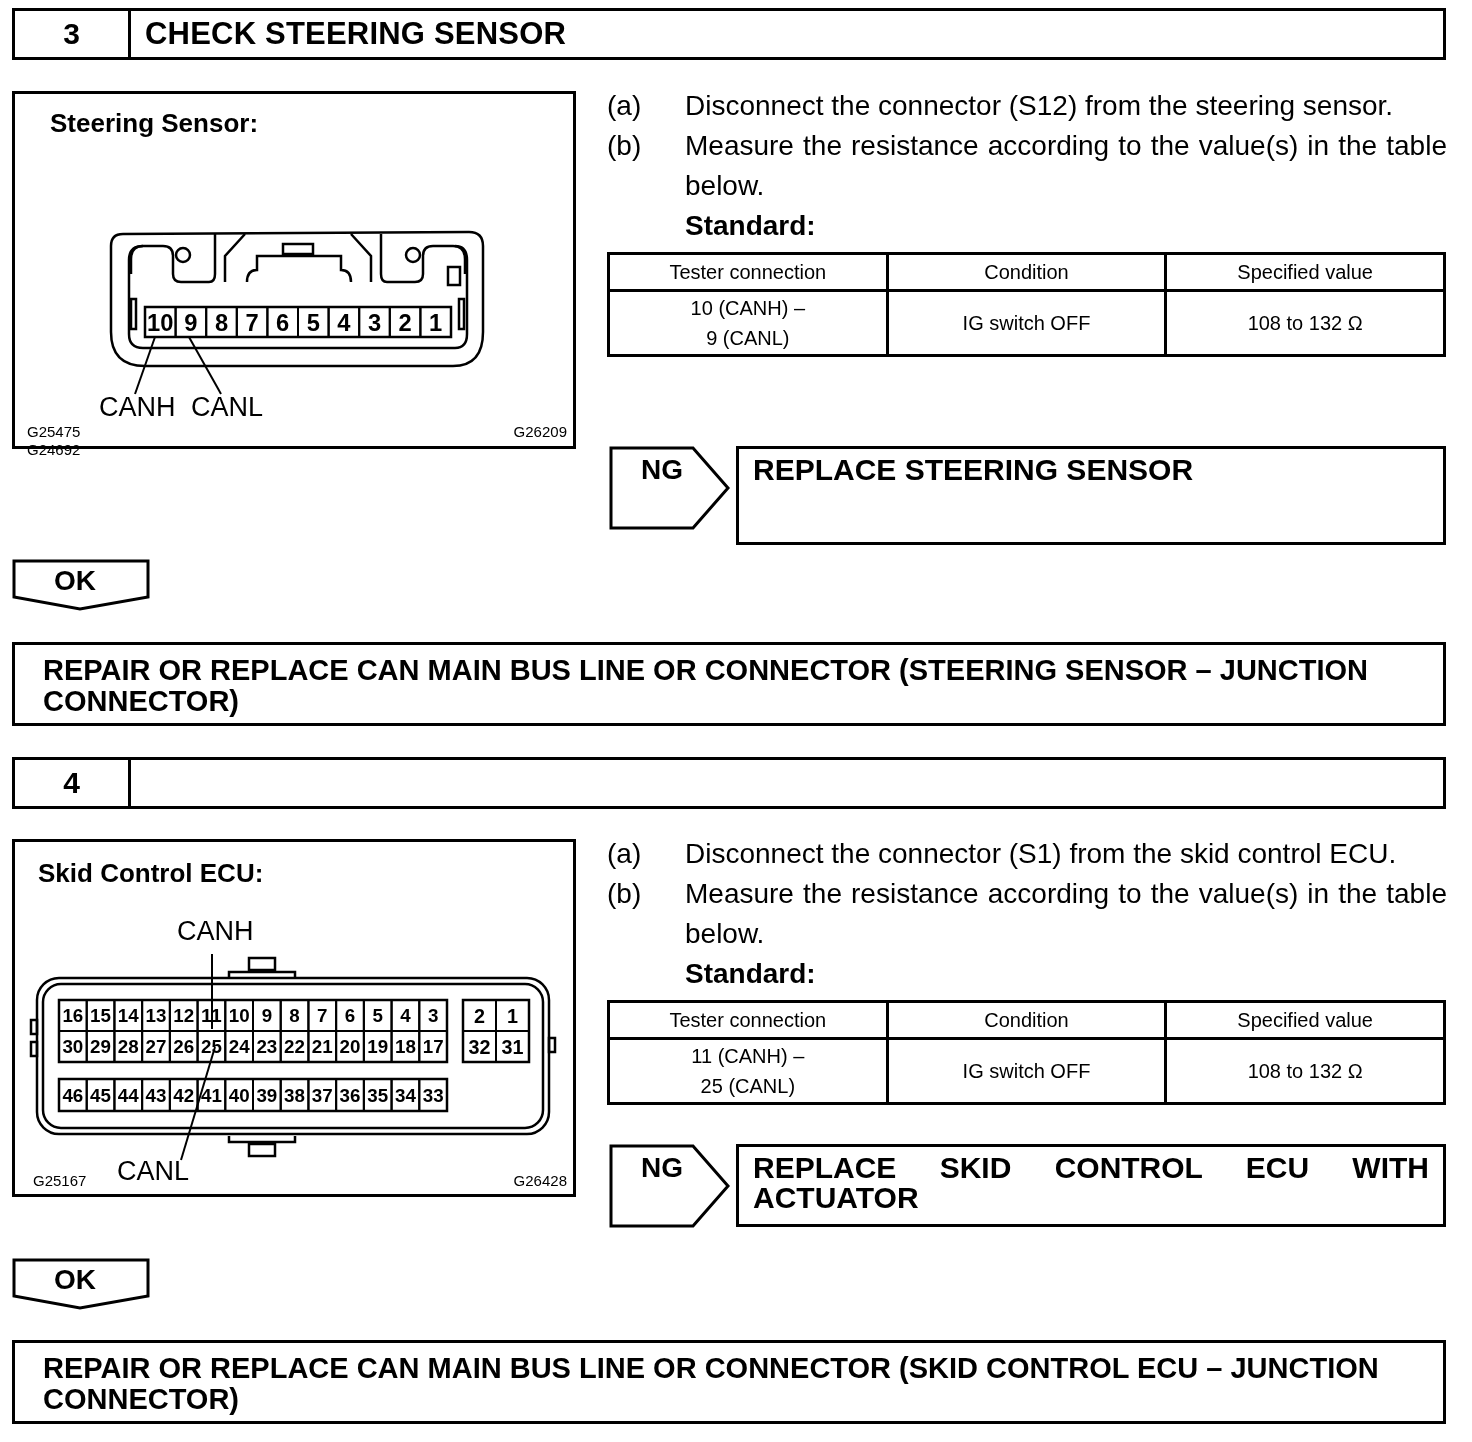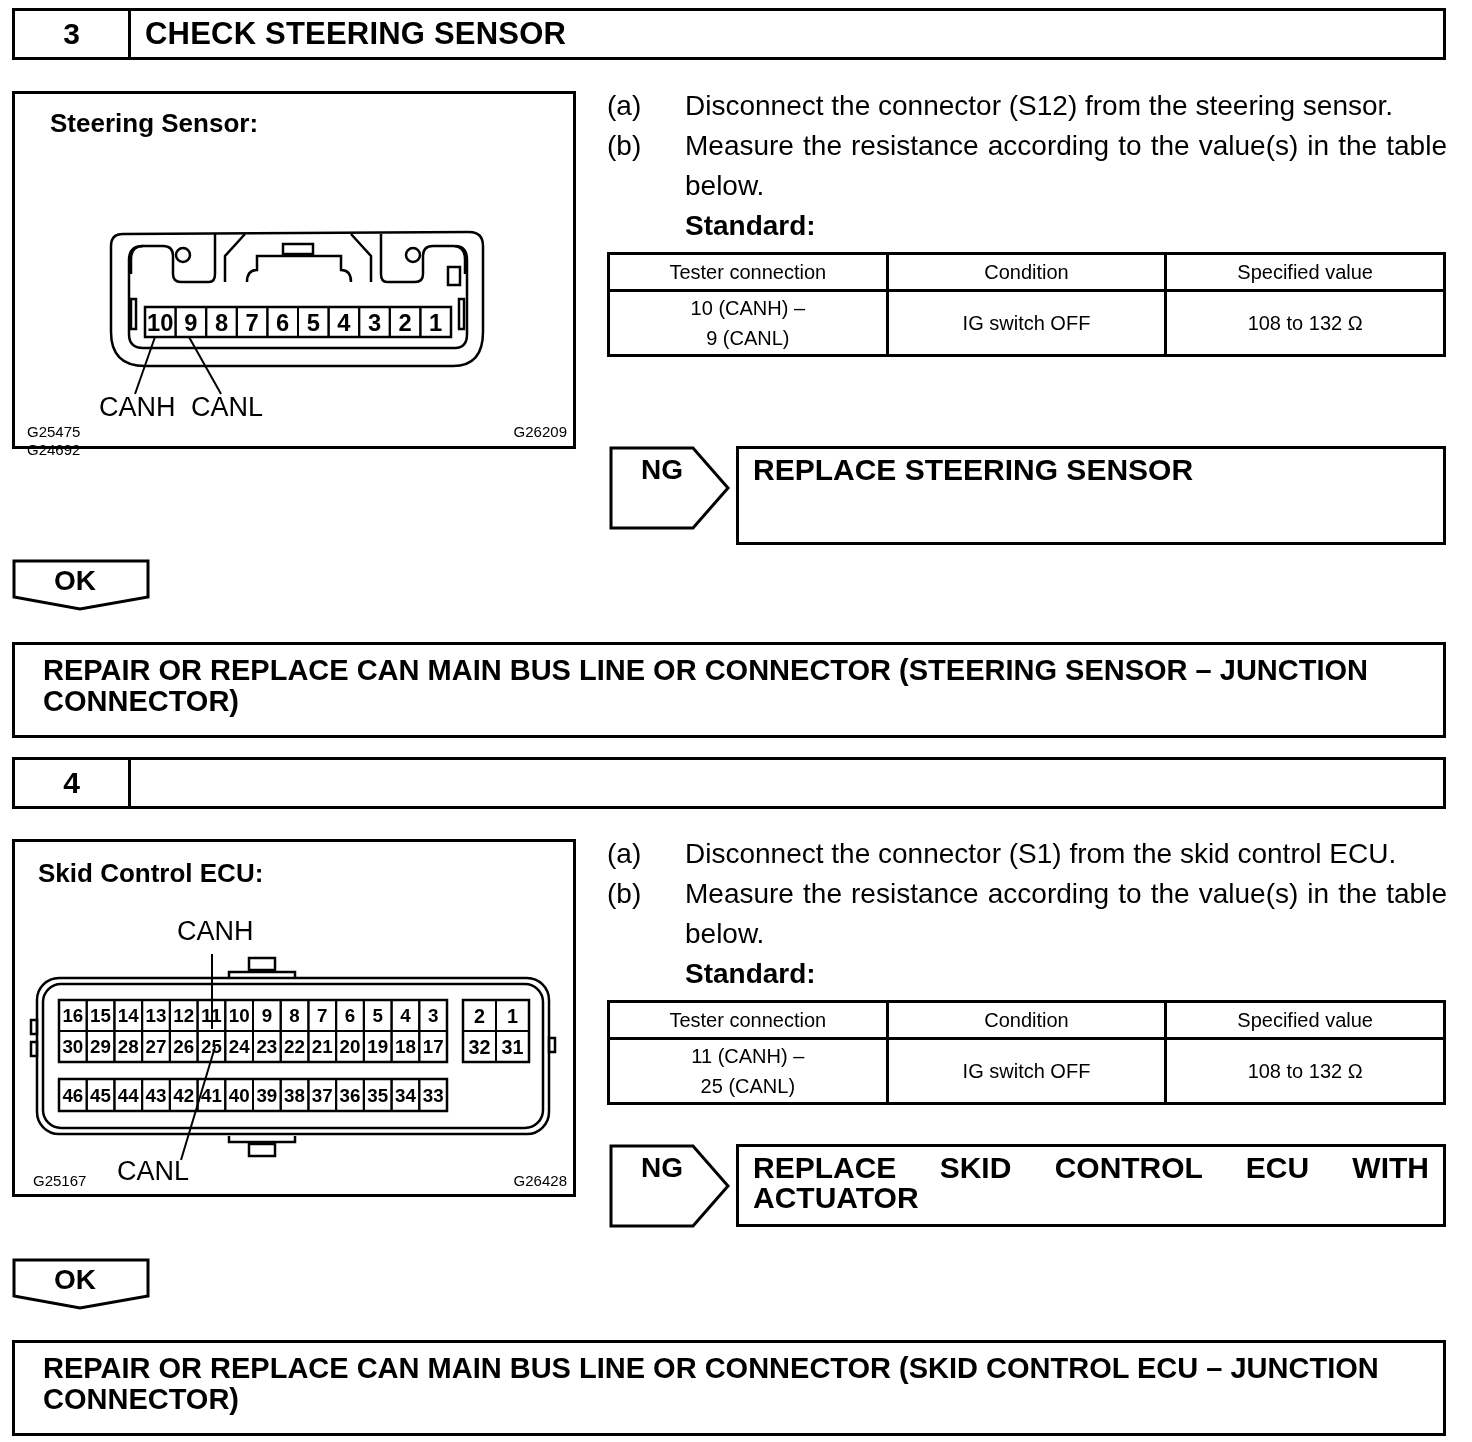--- a/index.html
+++ b/index.html
@@ -27,21 +27,21 @@
   table.spec th { height: 34px; }
   table.spec td { height: 62px; line-height: 30px; }
   .ng-tag { position: absolute; left: 609px; width: 122px; height: 84px; }
   .ng-label { position: absolute; left: 32px; top: 8px; font-weight: bold; font-size: 28px; }
   .ng-result { position: absolute; left: 736px; width: 710px; border: 3px solid #000;
                box-sizing: border-box; font-weight: bold; font-size: 30px; padding: 6px 14px 0 14px;
                line-height: 30px; }
   .ng-result.just { text-align: justify; text-align-last: left; }
   .ok-tag { position: absolute; left: 12px; width: 116px; height: 52px; }
   .ok-label { position: absolute; left: 42px; top: 6px; font-weight: bold; font-size: 28px; }
-  .final { position: absolute; left: 12px; width: 1434px; height: 96px; border: 3px solid #000;
+  .final { position: absolute; left: 12px; width: 1434px; height: 84px; border: 3px solid #000;
            box-sizing: border-box; font-weight: bold; font-size: 29px; line-height: 31px;
            padding: 10px 28px 0 28px; }
   svg text { font-family: "Liberation Sans", sans-serif; }
 </style>
 </head>
 <body>
 
 <div class="step-header" style="top:8px;">
   <div class="step-num">3</div>
   <div class="step-title">CHECK STEERING SENSOR</div>

